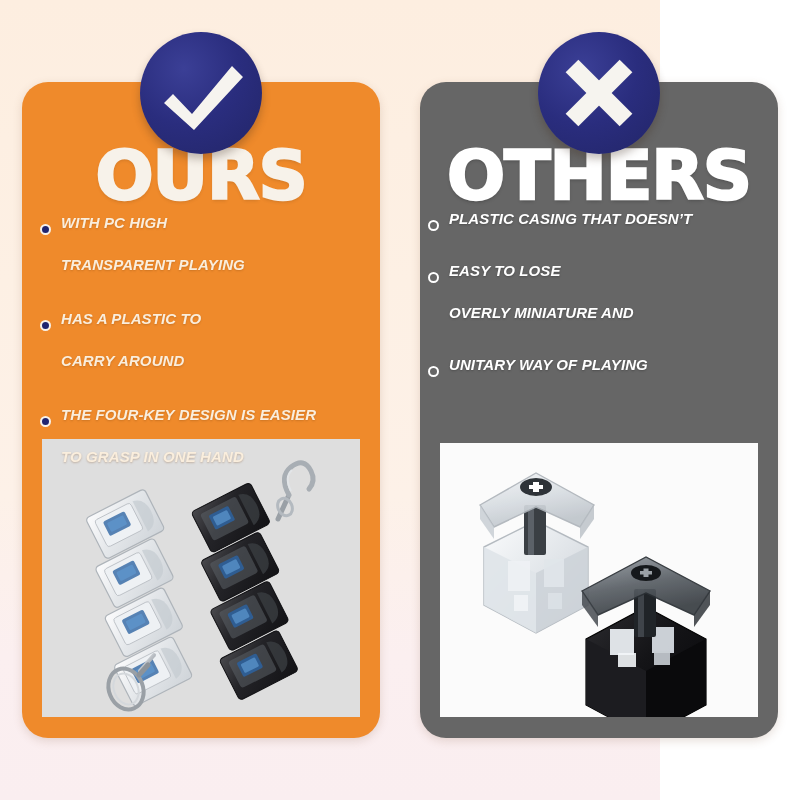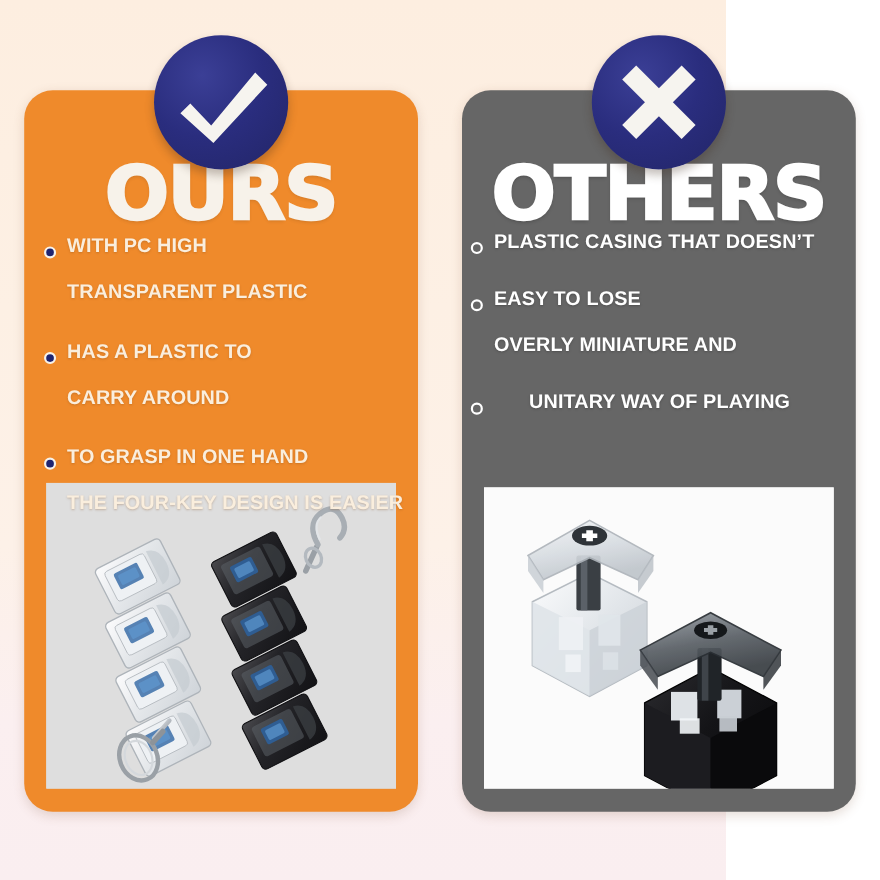--- a/index.html
+++ b/index.html
@@ -86,24 +86,25 @@
     margin-right:10px;
   }
   .dot-ours   { background:#1f2470; border:2.5px solid #f7f2ea; }
   .dot-others { background:#666666; border:2.5px solid #ffffff; }
 
   .lines { flex:1 1 auto; }
 
   .line {
     font-family:"Liberation Sans", sans-serif;
     font-weight:bold;
-    font-size:18px;
+    font-size:15px;
     line-height:42px;
     letter-spacing:0.1px;
     white-space:nowrap;
+    font-style:italic;
   }
   .line-ours   { color:#faeedd; text-shadow:0 1px 2px rgba(120,65,20,0.30); }
   .line-others { color:#ffffff; text-shadow:0 1px 2px rgba(35,35,35,0.35); }
 
   
   .photo {
     position:absolute;
     overflow:hidden;
   }
   .photo-ours {
@@ -132,37 +133,37 @@
   </div>
 
   <div class="title title-ours">OURS</div>
 
   <div class="list list-ours">
 
     <div class="bullet-row bullet-ours">
       <span class="dot dot-ours"></span>
       <span class="lines">
         <div class="line line-ours">WITH PC HIGH</div>
-        <div class="line line-ours">TRANSPARENT PLASTIC</div>
+        <div class="line line-ours">TRANSPARENT PLAYING</div>
       </span>
     </div>
 
     <div class="bullet-row bullet-ours">
       <span class="dot dot-ours"></span>
       <span class="lines">
         <div class="line line-ours">HAS A PLASTIC TO</div>
         <div class="line line-ours">CARRY AROUND</div>
       </span>
     </div>
 
     <div class="bullet-row bullet-ours">
       <span class="dot dot-ours"></span>
       <span class="lines">
+        <div class="line line-ours">THE FOUR-KEY DESIGN IS EASIER</div>
         <div class="line line-ours">TO GRASP IN ONE HAND</div>
-        <div class="line line-ours">THE FOUR-KEY DESIGN IS EASIER</div>
       </span>
     </div>
 
   </div>
 
   <div class="photo photo-ours">
     <svg viewBox="0 0 318 278" aria-hidden="true">
       <defs>
         <linearGradient id="clearBody" x1="0" y1="0" x2="1" y2="1">
           <stop offset="0%" stop-color="#fcfcfd"></stop>
@@ -292,21 +293,21 @@
     </div>
 
     <div class="bullet-row bullet-others">
       <span class="dot dot-others"></span>
       <span class="lines">
         <div class="line line-others">EASY TO LOSE</div>
         <div class="line line-others">OVERLY MINIATURE AND</div>
       </span>
     </div>
 
-    <div class="bullet-row bullet-others" style="margin-top:10px;gap:32px;">
+    <div class="bullet-row bullet-others" style="margin-top:10px;">
       <span class="dot dot-others"></span>
       <span class="lines">
         <div class="line line-others">UNITARY WAY OF PLAYING</div>
       </span>
     </div>
 
   </div>
 
   <div class="photo photo-others">
     <svg viewBox="0 0 318 274" aria-hidden="true">

